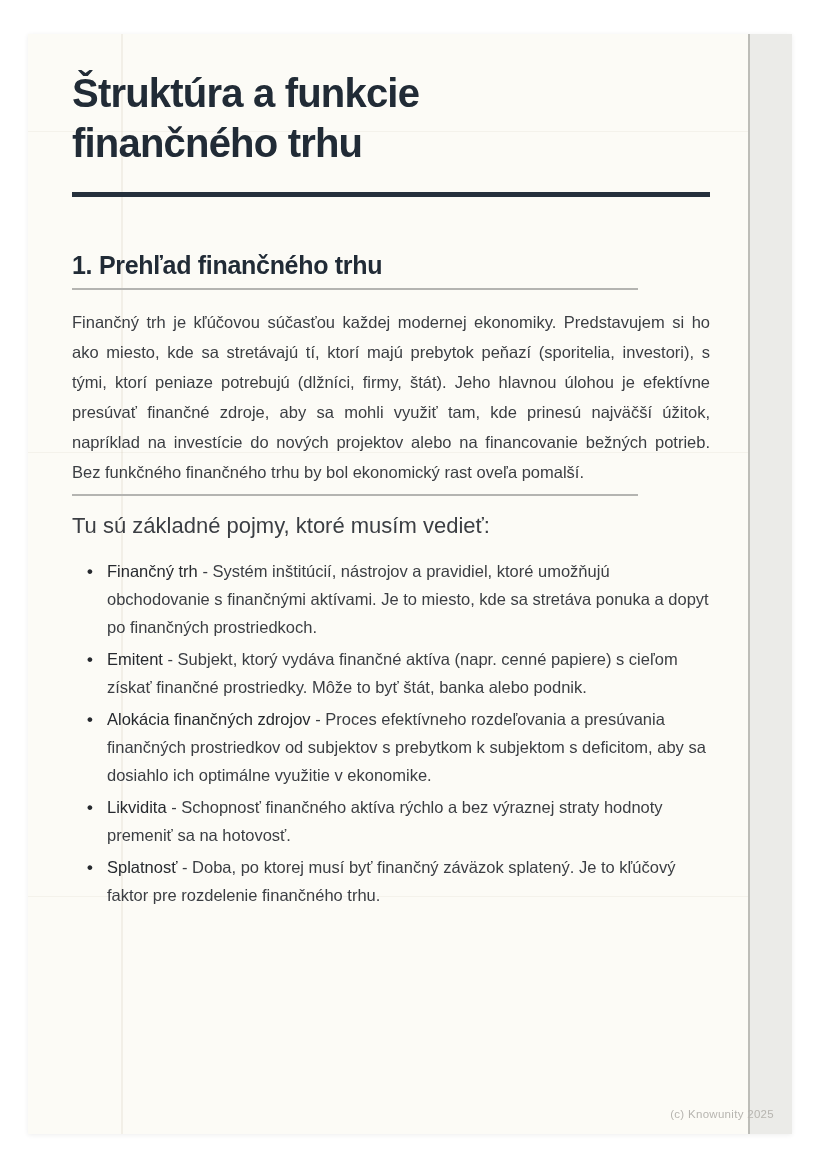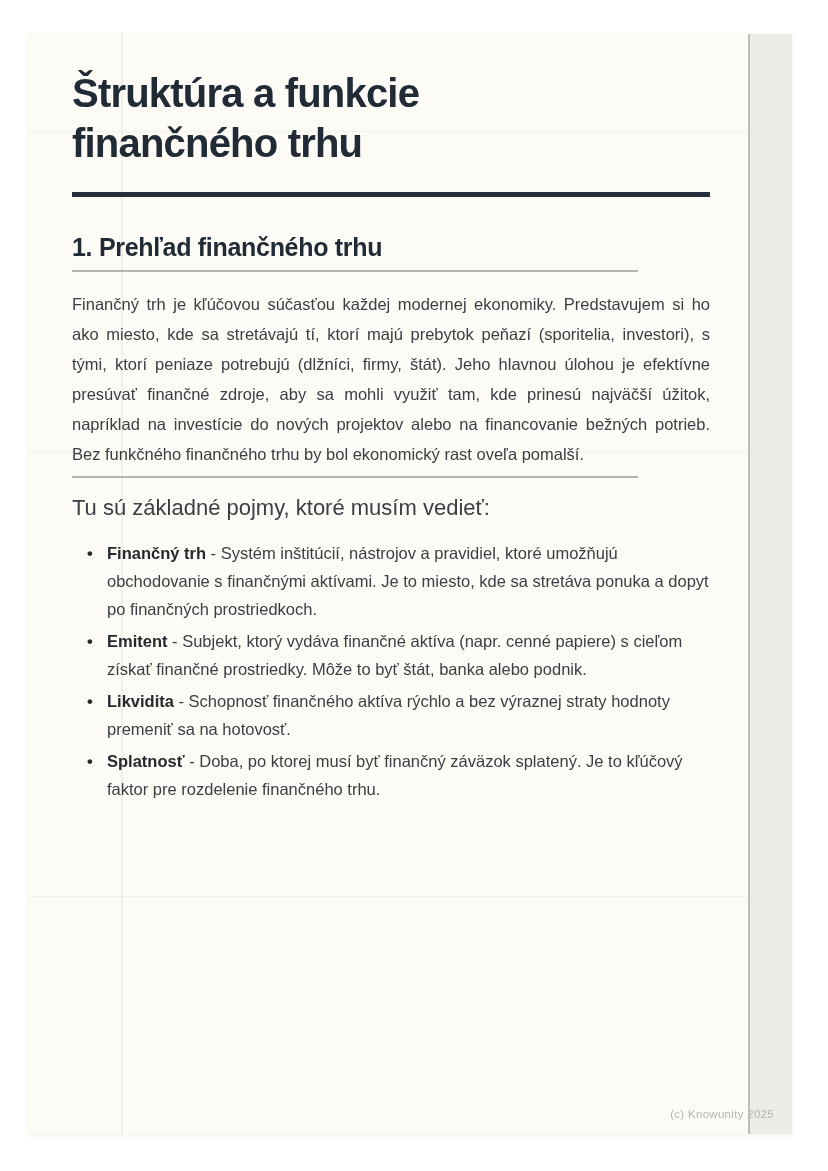--- a/index.html
+++ b/index.html
@@ -77,21 +77,21 @@
   }
 
   .rule-thick {
     margin-top: 24px;
     height: 5px;
     width: 100%;
     background: #25303c;
   }
 
   h2.section-heading {
-    margin-top: 34px;
+    margin-top: 52px;
     font-size: 25px;
     line-height: 32px;
     font-weight: bold;
     letter-spacing: -0.3px;
     color: #212b36;
   }
 
   .rule-thin {
     margin-top: 7px;
     height: 2px;
@@ -130,21 +130,21 @@
   }
   ul.definitions-list li::before {
     content: "\2022";
     position: absolute;
     left: -20px;
     top: 0;
     color: #26292e;
     font-weight: bold;
   }
   .term {
-    font-weight: bold;
+    font-weight: normal;
     color: #26292e;
   }
   .sep { white-space: pre; }
 
   .copyright {
     position: absolute;
     right: 18px;
     bottom: 14px;
     z-index: 3;
     font-size: 11.5px;
@@ -180,20 +180,23 @@
       <p class="definitions-intro">Tu sú základné pojmy, ktoré musím vedieť:</p>
 
       <ul class="definitions-list">
         <li>
           <span class="term">Finančný trh</span><span class="sep"> - </span><span class="def">Systém inštitúcií, nástrojov a pravidiel, ktoré umožňujú obchodovanie s finančnými aktívami. Je to miesto, kde sa stretáva ponuka a dopyt po finančných prostriedkoch.</span>
         </li>
         <li>
           <span class="term">Emitent</span><span class="sep"> - </span><span class="def">Subjekt, ktorý vydáva finančné aktíva (napr. cenné papiere) s cieľom získať finančné prostriedky. Môže to byť štát, banka alebo podnik.</span>
         </li>
         <li>
+          <span class="term">Alokácia finančných zdrojov</span><span class="sep"> - </span><span class="def">Proces efektívneho rozdeľovania a presúvania finančných prostriedkov od subjektov s prebytkom k subjektom s deficitom, aby sa dosiahlo ich optimálne využitie v ekonomike.</span>
+        </li>
+        <li>
           <span class="term">Likvidita</span><span class="sep"> - </span><span class="def">Schopnosť finančného aktíva rýchlo a bez výraznej straty hodnoty premeniť sa na hotovosť.</span>
         </li>
         <li>
           <span class="term">Splatnosť</span><span class="sep"> - </span><span class="def">Doba, po ktorej musí byť finančný záväzok splatený. Je to kľúčový faktor pre rozdelenie finančného trhu.</span>
         </li>
       </ul>
     </section>
 
   </div>
 

